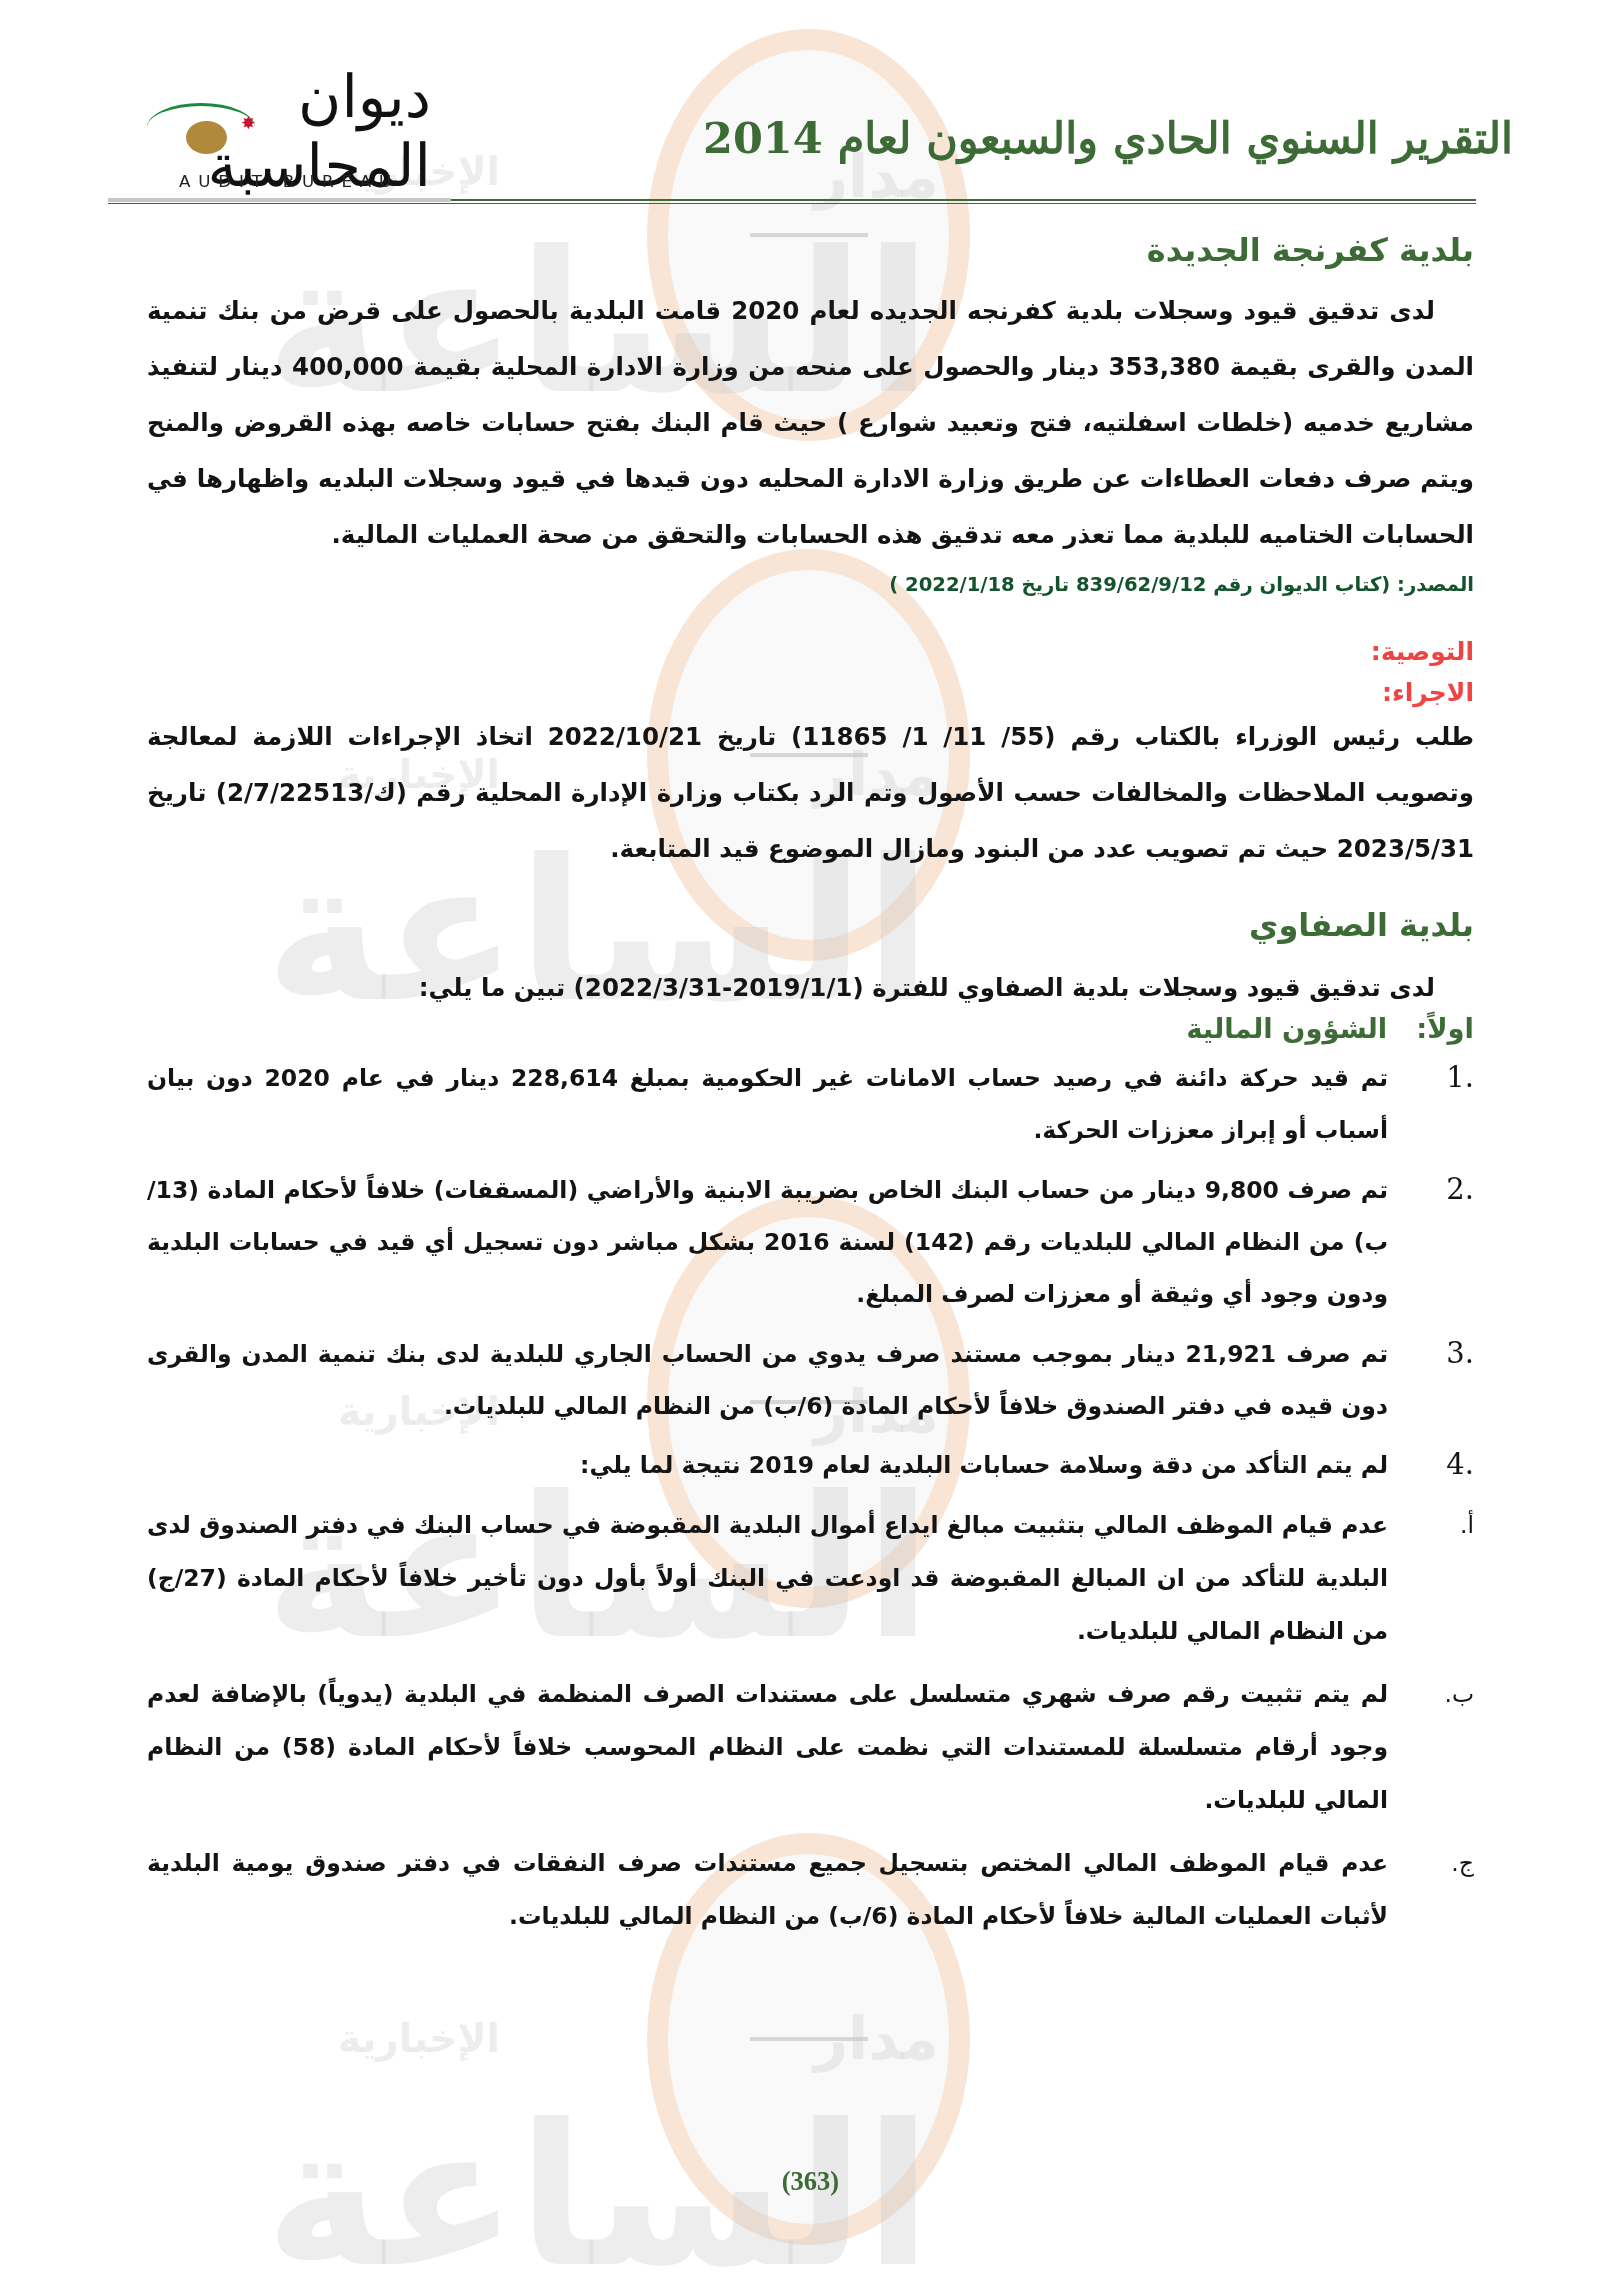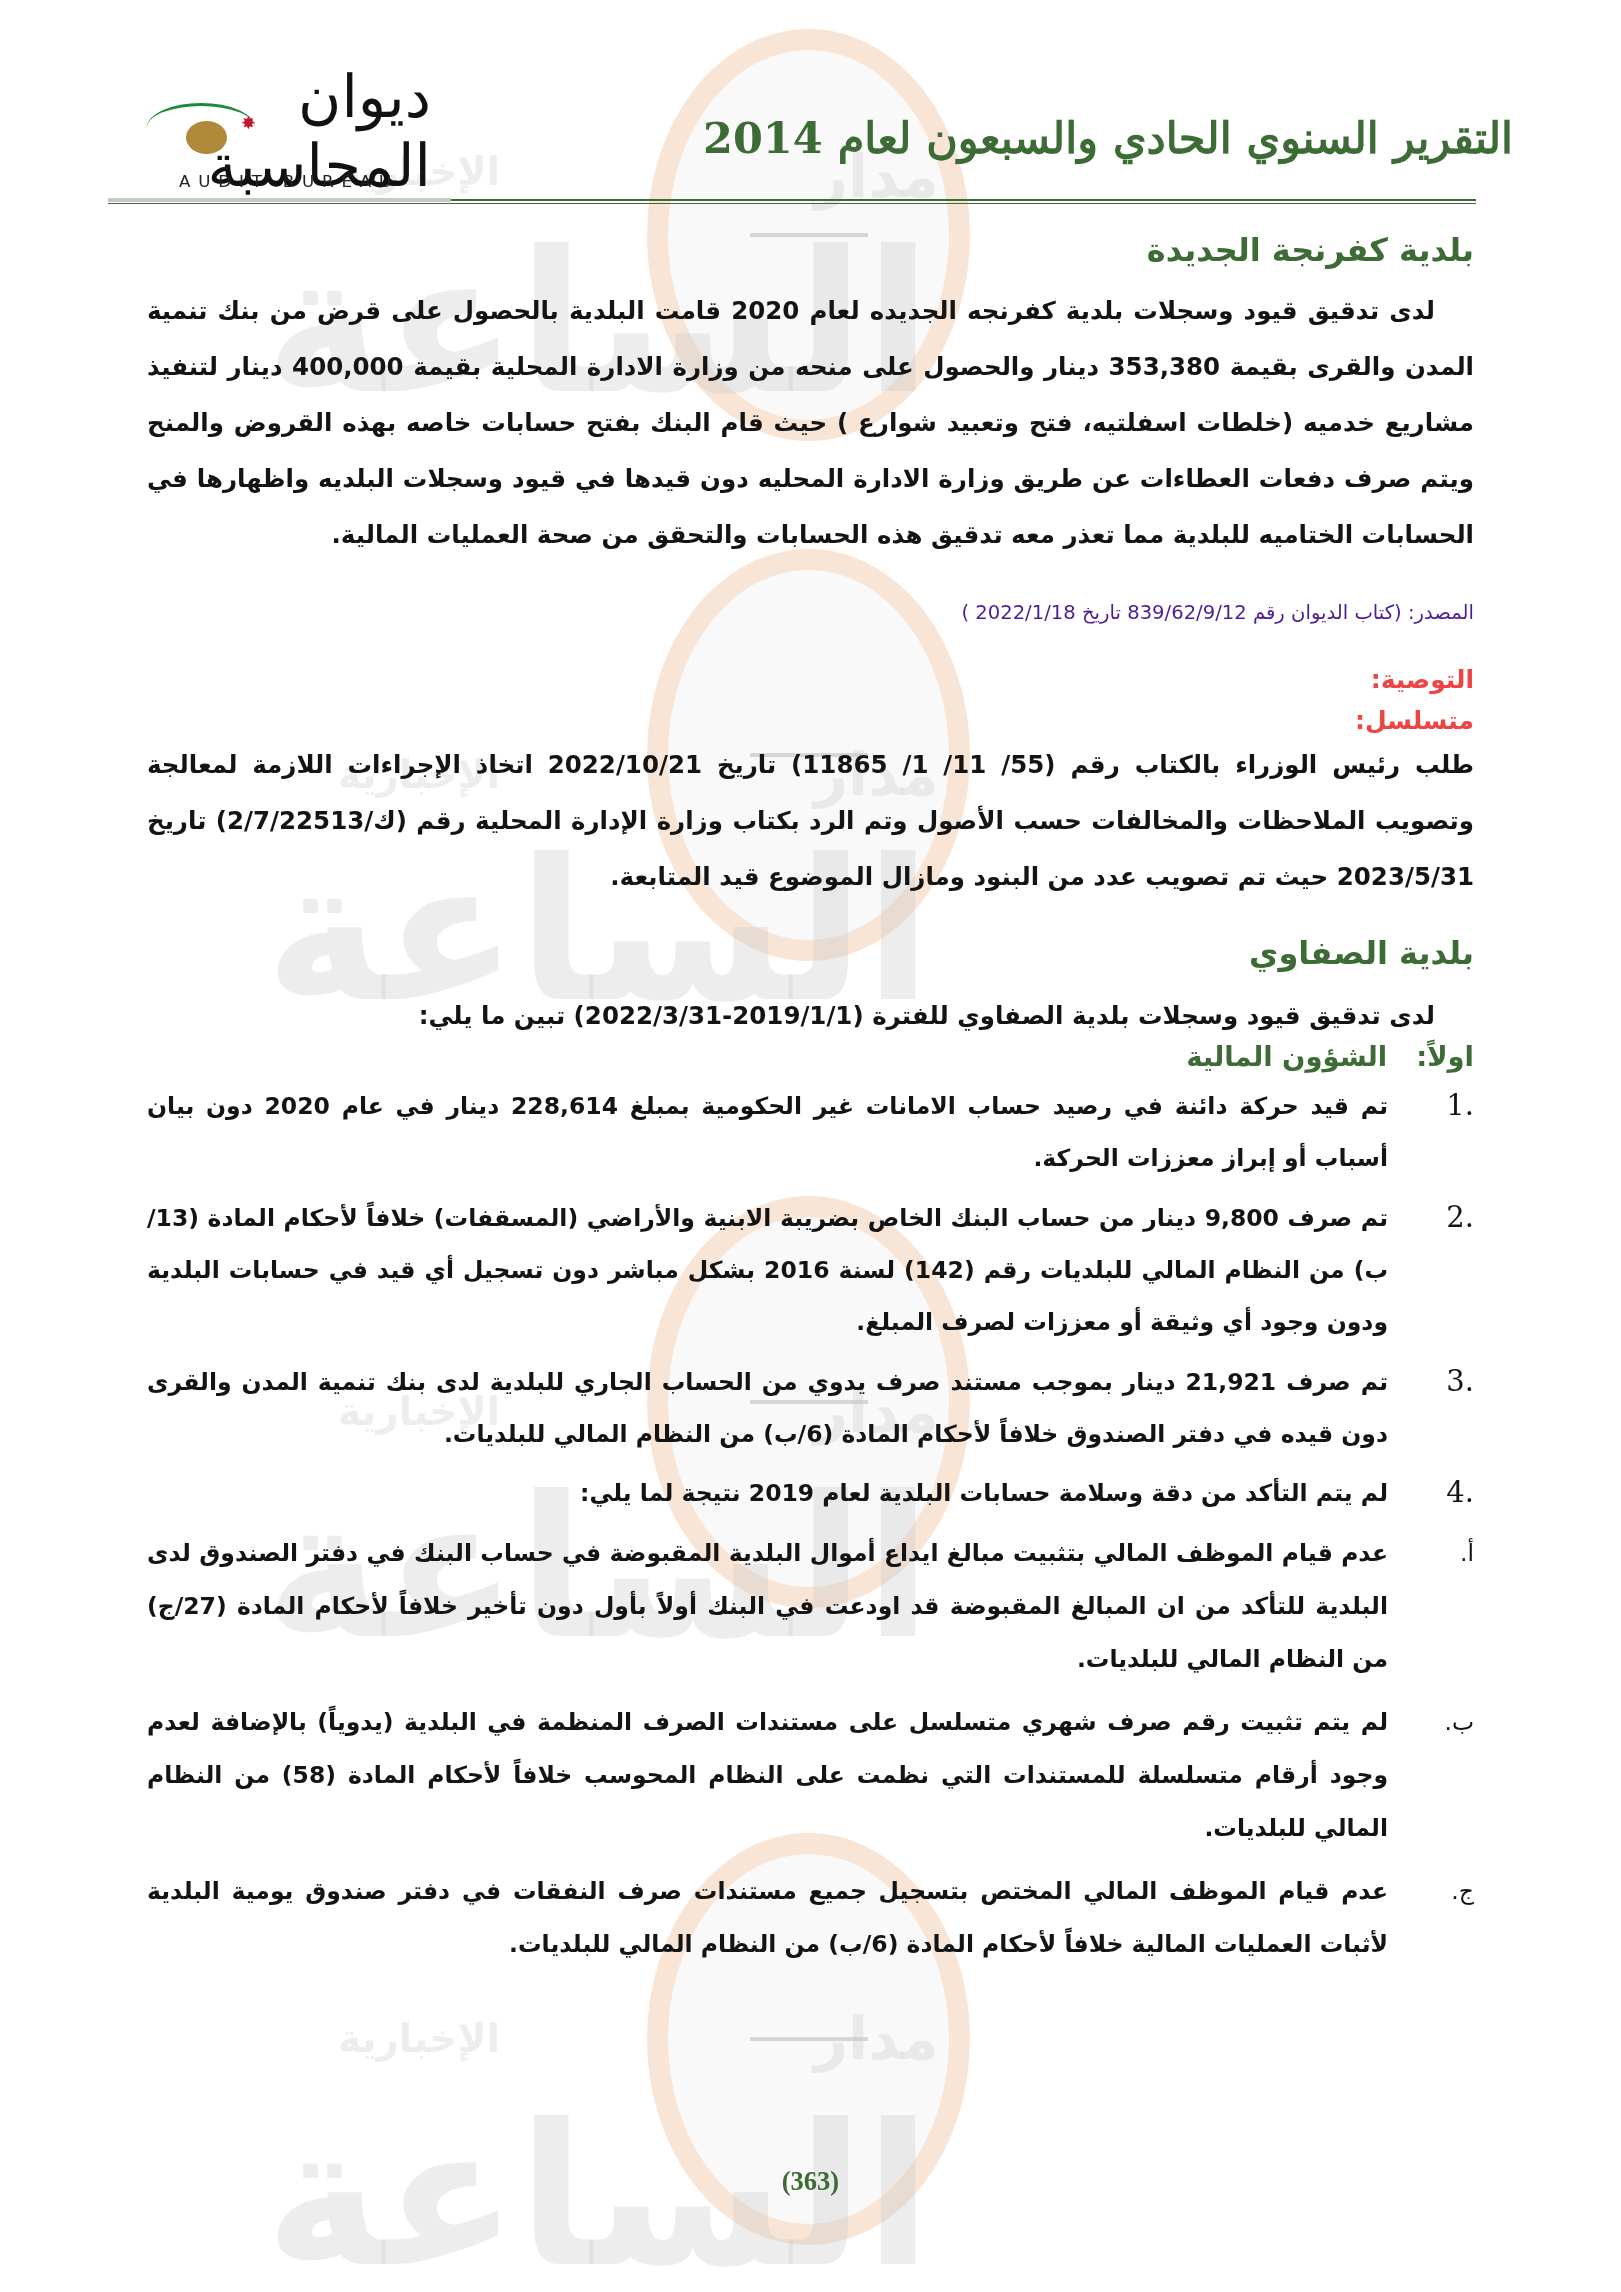--- a/index.html
+++ b/index.html
@@ -125,23 +125,23 @@
     }
     .para {
       font-size: 24.5px;
       font-weight: bold;
       line-height: 56px;
       text-align: justify;
     }
     .para.indent { text-indent: 39px; }
     .source {
       font-size: 19.6px;
-      font-weight: normal;
-      color: #4c1d95;
-      margin-top: 38px;
+      font-weight: bold;
+      color: #14532d;
+      margin-top: 10px;
     }
     .label {
       font-size: 25px;
       font-weight: bold;
       color: #ef4444;
       margin-top: 41px;
       margin-bottom: 2px;
     }
     .label.tight { margin-top: 11.8px; }
     .sub-heading {
@@ -239,21 +239,21 @@
 <div class="header-rule"></div>
 <div class="header-rule-accent"></div>
 
 <div class="content">
 
   <section>
     <h2 class="section-title" style="margin-bottom:11.8px;">بلدية كفرنجة الجديدة</h2>
     <p class="para indent">لدى تدقيق قيود وسجلات بلدية كفرنجه الجديده لعام 2020 قامت البلدية بالحصول على قرض من بنك تنمية المدن والقرى بقيمة 353,380 دينار والحصول على منحه من وزارة الادارة المحلية بقيمة 400,000 دينار لتنفيذ مشاريع خدميه (خلطات اسفلتيه، فتح وتعبيد شوارع ) حيث قام البنك بفتح حسابات خاصه بهذه القروض والمنح ويتم صرف دفعات العطاءات عن طريق وزارة الادارة المحليه دون قيدها في قيود وسجلات البلديه واظهارها في الحسابات الختاميه للبلدية مما تعذر معه تدقيق هذه الحسابات والتحقق من صحة العمليات المالية.</p>
     <p class="source">المصدر: (كتاب الديوان رقم 839/62/9/12 تاريخ 2022/1/18 )</p>
     <p class="label">التوصية:</p>
-    <p class="label tight">متسلسل:</p>
+    <p class="label tight">الاجراء:</p>
     <p class="para">طلب رئيس الوزراء بالكتاب رقم (55/ 11/ 1/ 11865) تاريخ 2022/10/21 اتخاذ الإجراءات اللازمة لمعالجة وتصويب الملاحظات والمخالفات حسب الأصول وتم الرد بكتاب وزارة الإدارة المحلية رقم (ك/2/7/22513) تاريخ 2023/5/31 حيث تم تصويب عدد من البنود ومازال الموضوع قيد المتابعة.</p>
   </section>
 
   <section style="margin-top:27.4px;">
     <h2 class="section-title" style="margin-bottom:18px;">بلدية الصفاوي</h2>
     <p class="para" style="padding-right:39px; line-height:47px;">لدى تدقيق قيود وسجلات بلدية الصفاوي للفترة (2019/1/1-2022/3/31) تبين ما يلي:</p>
     <div class="sub-heading">
       <span>اولاً:</span>
       <span>الشؤون المالية</span>
     </div>

